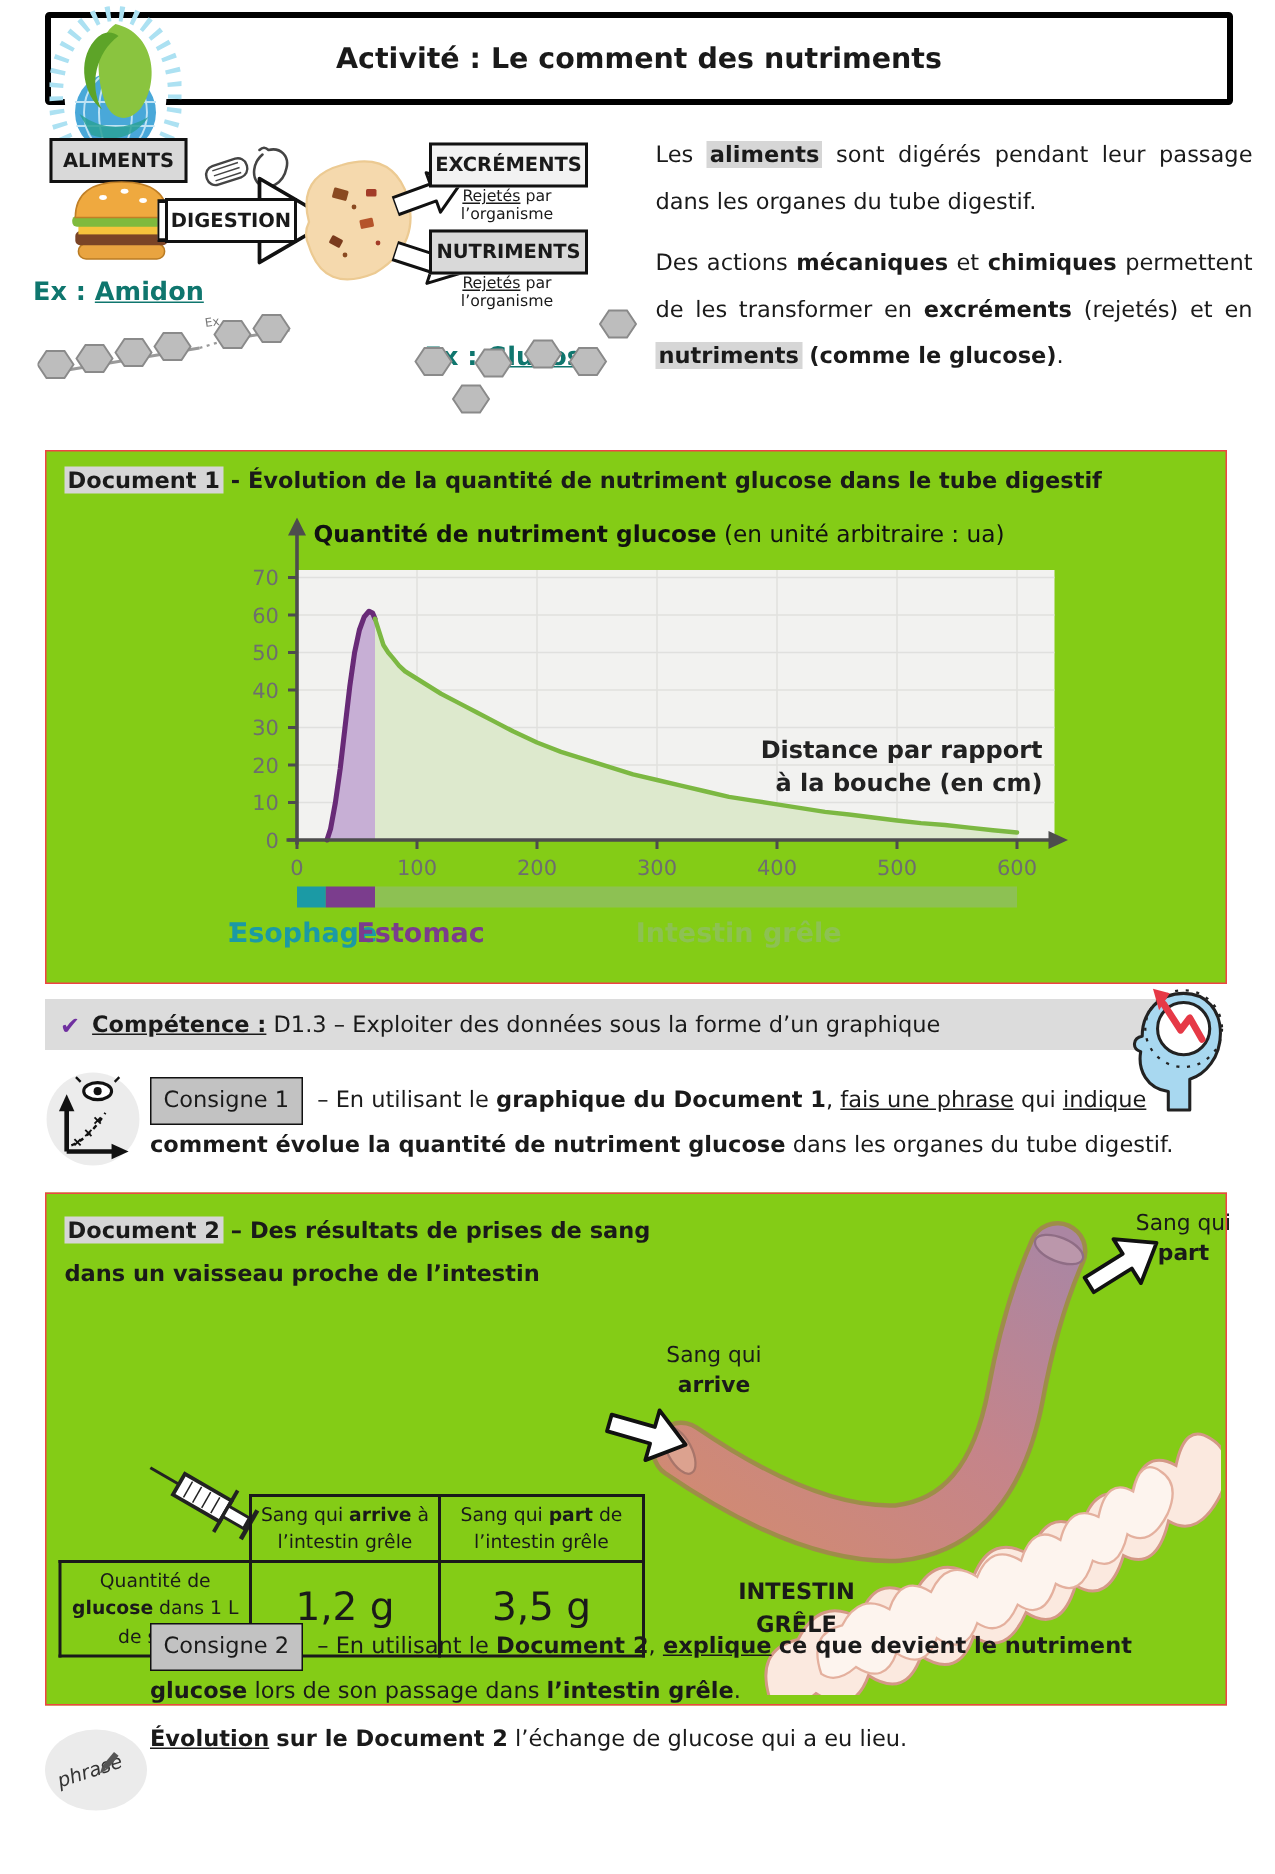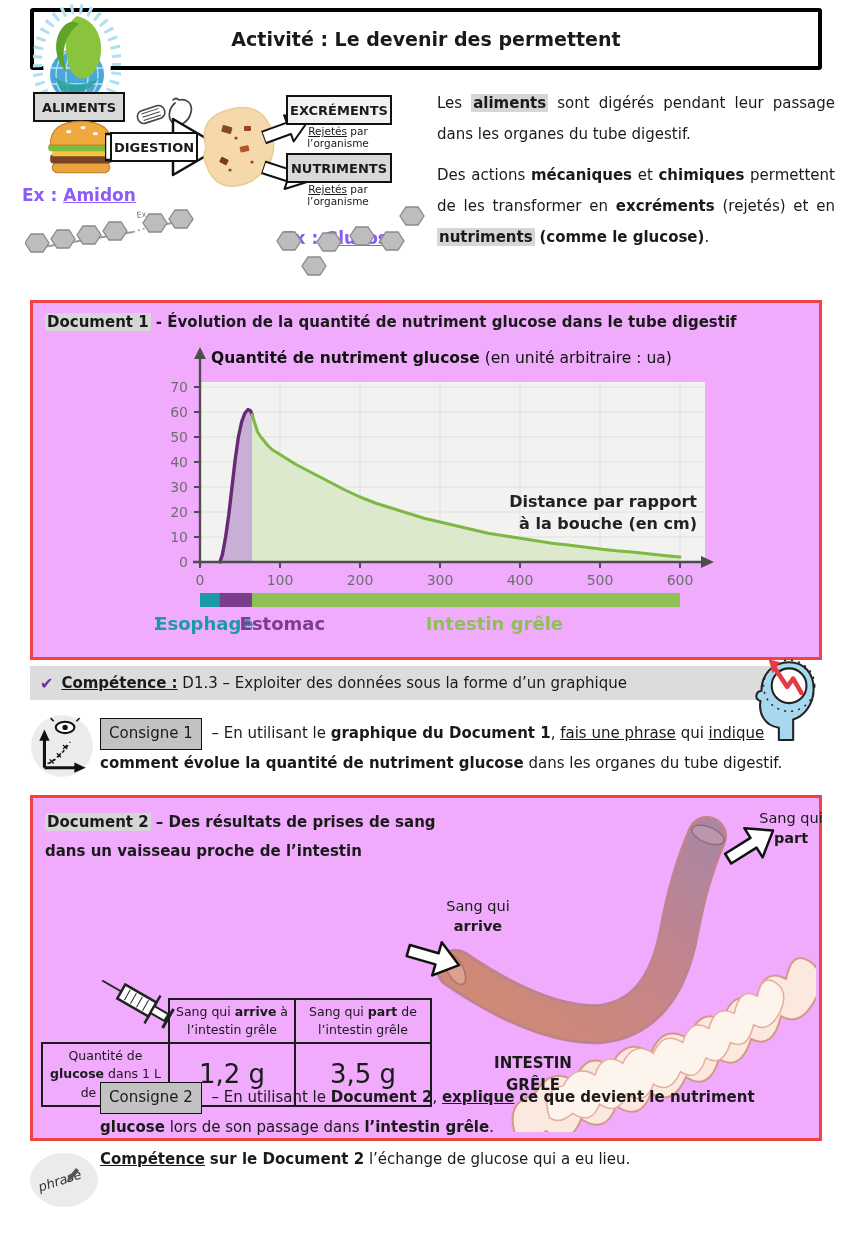--- a/index.html
+++ b/index.html
@@ -1,42 +1,42 @@
 <!DOCTYPE html>
 <html><head>
 <meta charset="utf-8">
 <style>
   html,body{margin:0;padding:0;background:#fff;}
   .page{position:relative;width:850px;height:1249px;background:#fff;
         font-family:"DejaVu Sans","Liberation Sans",sans-serif;color:#1a1a1a;overflow:hidden;}
   .abs{position:absolute;}
   .hl{background:#d6d6d6;padding:0 2px;}
-  .docbox{position:absolute;border:3px solid #ef4444;background:#f0abfc;}
+  .docbox{position:absolute;border:1px solid #ef4444;background:#84cc16;}
   .kbox{border:2px solid #111;text-align:center;font-weight:bold;font-size:13px;
         display:flex;align-items:center;justify-content:center;}
-  .bluetxt{color:#8b5cf6;font-weight:bold;font-size:17px;}
+  .bluetxt{color:#0f766e;font-weight:bold;font-size:17px;}
   .richp{font-size:15px;line-height:2.05;text-align:justify;}
   .consigne-label{display:inline-block;background:#c2c2c2;border:1.5px solid #111;
         padding:1px 8px;margin-right:5px;font-size:15px;}
   .ctext{font-size:15px;line-height:1.85;}
   table.blood{border-collapse:collapse;}
   table.blood td,table.blood th{border:2px solid #1a1a1a;text-align:center;vertical-align:middle;
         font-weight:normal;padding:3px 4px;}
   table.blood .noborder{border:none;}
   .val{font-size:26px;}
   .smallhdr{font-size:12.5px;line-height:1.45;}
 </style>
 </head>
 <body>
 
 <div class="page">
 
   <div class="abs" style="left:30px;top:8px;width:784px;height:54px;border:4px solid #000;border-radius:3px;
               display:flex;align-items:center;justify-content:center;">
-    <div style="font-size:19px;font-weight:bold;">Activité : Le devenir des permettent</div>
+    <div style="font-size:19px;font-weight:bold;">Activité : Le comment des nutriments</div>
   </div>
   <svg class="abs" style="left:33px;top:4px;" width="88" height="118" viewBox="0 0 88 118">
     <ellipse cx="44" cy="59" rx="40" ry="54" fill="none" stroke="#ace1f2" stroke-width="10" stroke-dasharray="3 6"></ellipse>
     <ellipse cx="44" cy="59" rx="34" ry="47" fill="#fff"></ellipse>
     <circle cx="44" cy="71" r="27" fill="#49a8d9"></circle>
     <ellipse cx="44" cy="71" rx="11" ry="27" fill="none" stroke="#bfe3f4" stroke-width="1.3"></ellipse>
     <ellipse cx="44" cy="71" rx="21" ry="27" fill="none" stroke="#bfe3f4" stroke-width="1.3"></ellipse>
     <line x1="17" y1="64" x2="71" y2="64" stroke="#bfe3f4" stroke-width="1.3"></line>
     <line x1="18" y1="80" x2="70" y2="80" stroke="#bfe3f4" stroke-width="1.3"></line>
     <path d="M44,12 C70,18 74,50 61,68 C52,79 40,76 36,61 C30,41 32,20 44,12 Z" fill="#8ac43f"></path>
@@ -298,16 +298,16 @@
     <text x="32" y="35" text-anchor="middle" font-size="13" fill="#333" font-style="italic" transform="rotate(-18 32 31)">phrase</text>
     <g transform="translate(48,18) rotate(40)">
       <rect x="0" y="0" width="4" height="12" fill="#555"></rect>
       <polygon points="0,12 4,12 2,17" fill="#555"></polygon>
     </g>
   </svg>
   <div class="abs ctext" style="left:100px;top:1082px;width:724px;">
     <div>
       <span class="consigne-label">Consigne 2</span><span><span> – En utilisant le </span><span style="font-weight: bold;">Document 2</span><span>, </span><span style="font-weight: bold; text-decoration: underline;">explique</span><span> </span><span style="font-weight: bold;">ce que devient le nutriment glucose</span><span> lors de son passage dans </span><span style="font-weight: bold;">l’intestin grêle</span><span>.</span></span>
     </div>
-    <div style="margin-top:4px;"><span style="font-weight: bold; text-decoration: underline;">Compétence</span><span> </span><span style="font-weight: bold;">sur le Document 2</span><span> l’échange de glucose qui a eu lieu.</span></div>
+    <div style="margin-top:4px;"><span style="font-weight: bold; text-decoration: underline;">Évolution</span><span> </span><span style="font-weight: bold;">sur le Document 2</span><span> l’échange de glucose qui a eu lieu.</span></div>
   </div>
 
 </div>
 
 </body></html>

